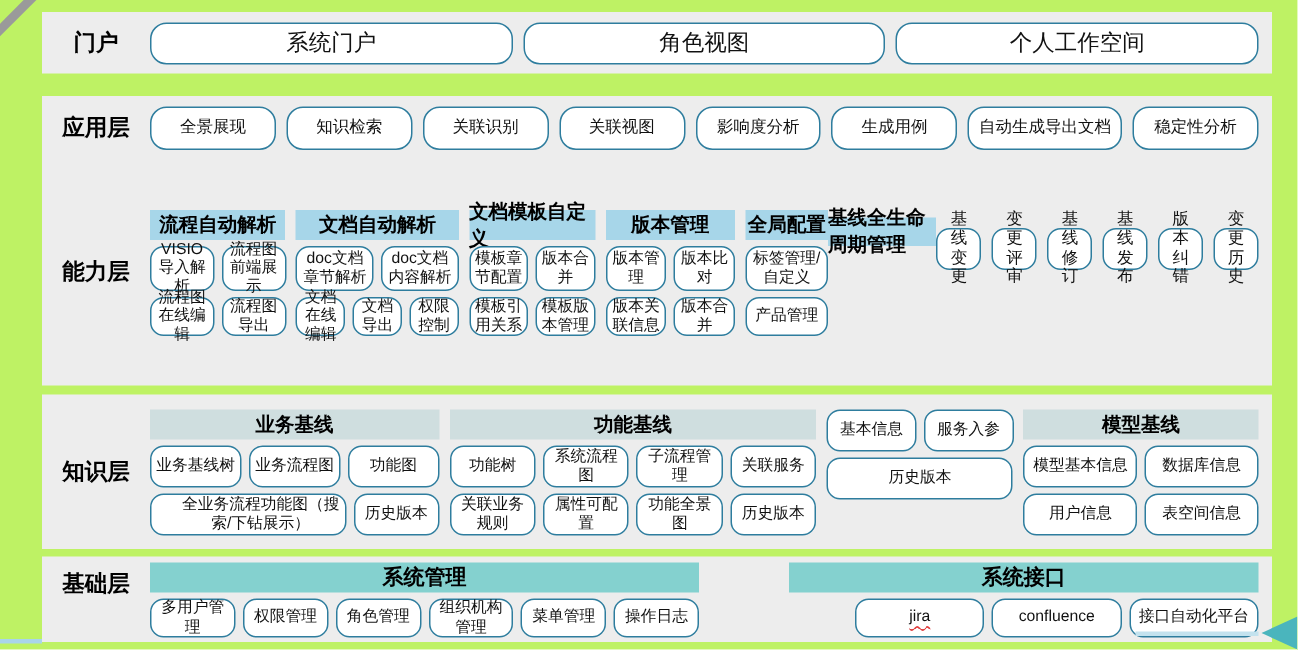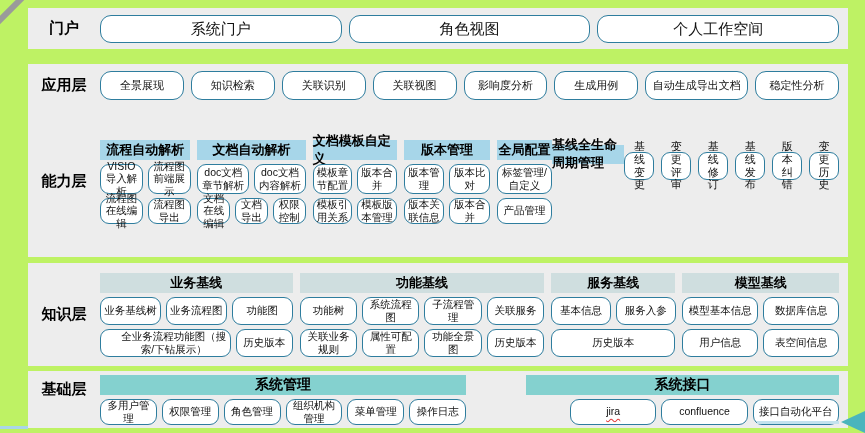--- a/index.html
+++ b/index.html
@@ -190,21 +190,20 @@
         </div>
         <div class="group-row">
           <div class="btn">关联业务规则</div>
           <div class="btn">属性可配置</div>
           <div class="btn">功能全景图</div>
           <div class="btn">历史版本</div>
         </div>
       </div>
 
       <div class="group g-k2">
-        <div class="group-header">服务基线</div>
         <div class="group-row">
           <div class="btn">基本信息</div>
           <div class="btn">服务入参</div>
         </div>
         <div class="group-row">
           <div class="btn">历史版本</div>
         </div>
       </div>
 
       <div class="group g-k3">

